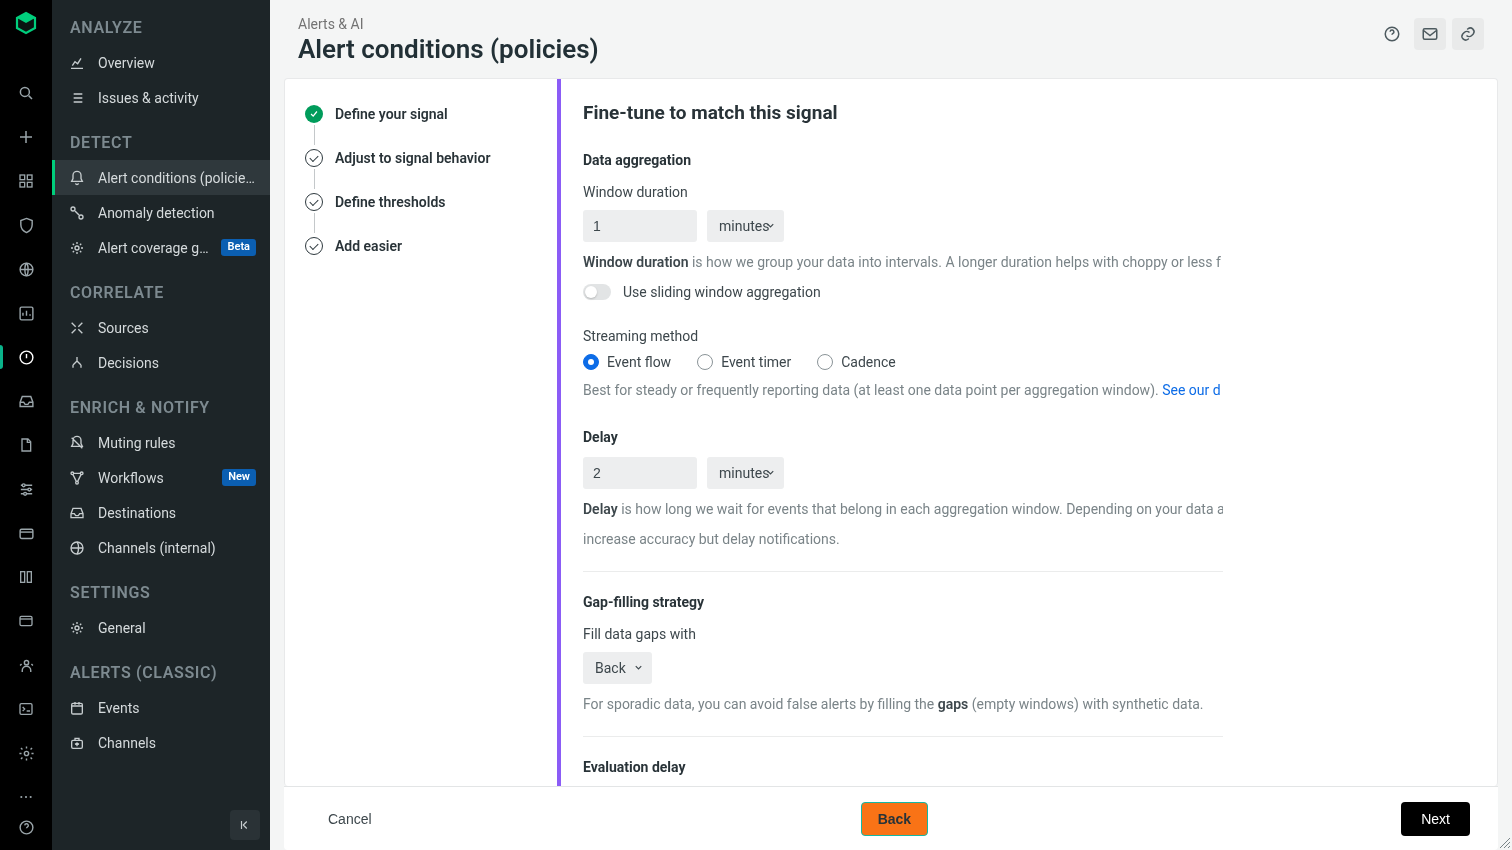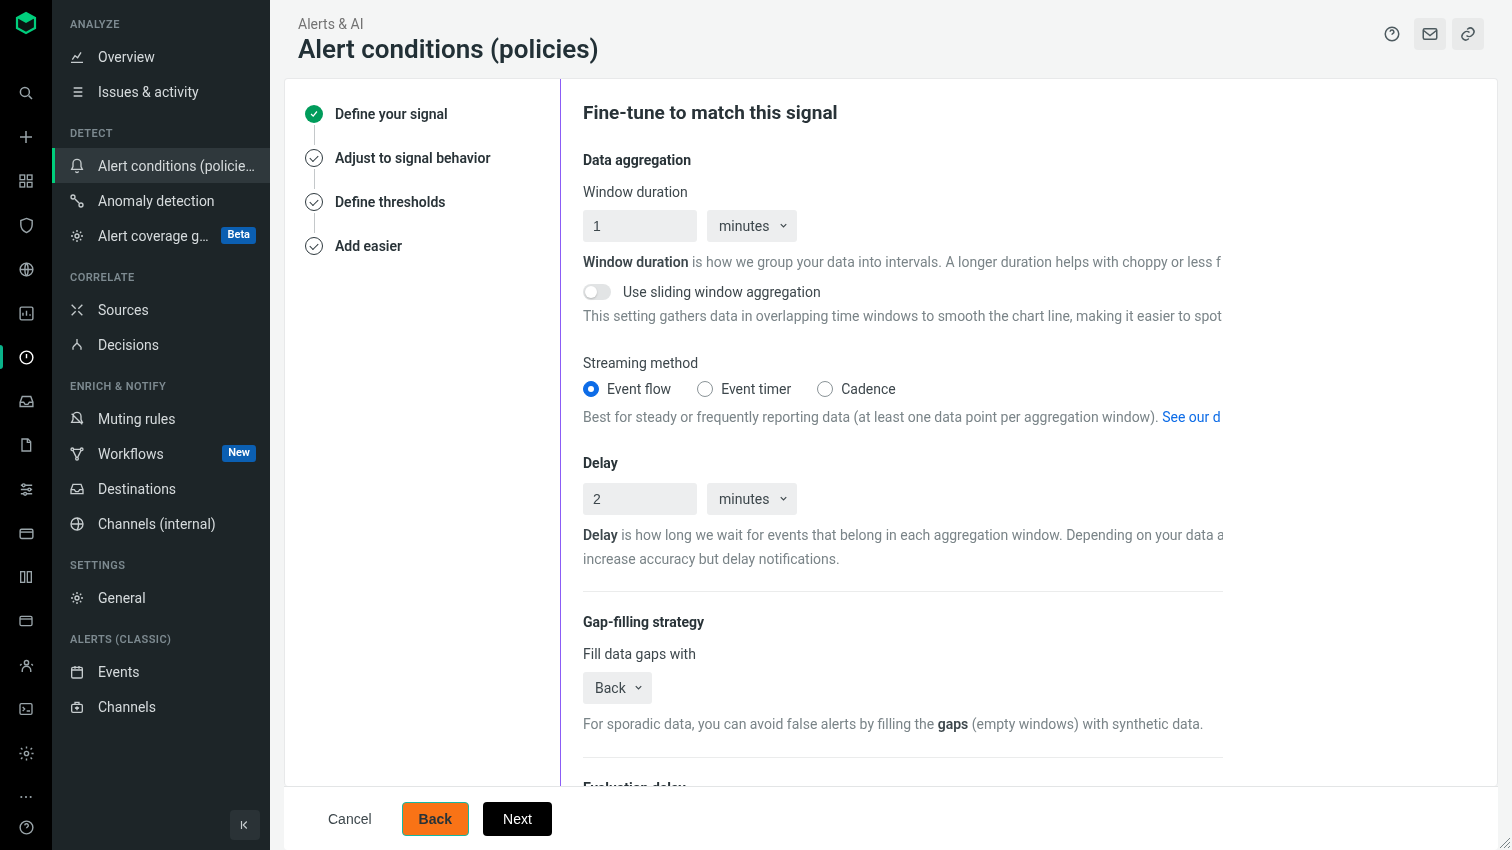--- a/index.html
+++ b/index.html
@@ -11,81 +11,81 @@
   .rail-top, .rail-mid, .rail-bottom { display: flex; flex-direction: column; align-items: center; width: 100%; }
   .rail-top { gap: 14px; }
   .rail-mid { margin-top: auto; gap: 14px; padding-bottom: 14px; }
   .rail-item { width: 36px; height: 30px; display: flex; align-items: center; justify-content: center; color: #9aa5aa; cursor: pointer; border-radius: 4px; position: relative; }
   .rail-item.active::before { content:""; position:absolute; left:-8px; top:3px; bottom:3px; width:3px; background:#0ab38a; border-radius:0 3px 3px 0;}
   .rail-logo svg { width: 24px; height: 24px; }
 
   
   .sidenav { width: 218px; background: #1d2528; color: #c6ccce; position: relative; display:flex; flex-direction:column; font-size: 14px; }
   .sidenav-scroll { overflow-y: auto; padding-bottom: 40px; }
-  .nav-section-label { padding: 18px 18px 8px; font-size: 11px; font-weight: 600; letter-spacing: .04em; color: #7d8a90; text-transform: uppercase; }
+  .nav-section-label { padding: 18px 18px 8px; font-size: 16px; font-weight: 600; letter-spacing: .04em; color: #7d8a90; text-transform: uppercase; }
   .nav-item { display:flex; align-items:center; gap:12px; padding: 8px 14px 8px 16px; cursor:pointer; color:#d5dadc; position:relative; height: 35px; }
   .nav-item.active { background:#2f383c; }
   .nav-item.active::before { content:""; position:absolute; left:0; top:0; bottom:0; width:3px; background:#00ce7c; }
   .nav-item .ico { width:18px; height:18px; display:flex; align-items:center; justify-content:center; color:#c6ccce; flex-shrink:0; }
   .nav-item .lbl { white-space: nowrap; overflow:hidden; text-overflow: ellipsis; flex:1; }
   .badge { font-size:11px; padding:1px 6px 2px; border-radius:3px; font-weight:600; line-height:14px; }
   .badge-new { background:#0b5fb2; color:#fff; }
   .badge-beta { background:#0b5fb2; color:#fff; }
   .sidenav-collapse { position:absolute; bottom:10px; right:10px; width:30px; height:30px; border-radius:4px; background:#2a3236; display:flex; align-items:center; justify-content:center; color:#c6ccce; cursor:pointer; }
 
   
   .main { flex:1; display:flex; flex-direction:column; background:#f4f5f5; min-width:0; }
   .page-header { padding: 16px 28px 14px; display:flex; align-items:flex-start; justify-content:space-between; }
   .breadcrumb { font-size:14px; color:#737373; font-weight:400; cursor:pointer; }
   .page-title { font-size:26px; font-weight:600; margin-top:2px; color:#223036; }
   .header-actions { display:flex; gap:6px; margin-top:2px; }
   .hdr-btn { width:32px; height:32px; display:flex; align-items:center; justify-content:center; border-radius:4px; cursor:pointer; color:#4d5a5f; }
   .hdr-btn.filled { background:#e9eaea; }
 
   .content-card { margin: 0 14px; background:#fff; border-radius:4px; display:flex; flex:1; min-height:0; border:1px solid #e8e9ea; border-bottom:none; }
-  .steps-col { width:276px; padding: 22px 20px; border-right:1px solid #8b5cf6; }
+  .steps-col { width:276px; padding: 22px 20px; border-right:4px solid #8b5cf6; }
   .step { display:flex; align-items:center; gap:12px; position:relative; padding:4px 0; }
   .step + .step { margin-top: 18px; }
   .step-ico { width:18px; height:18px; border-radius:50%; display:flex; align-items:center; justify-content:center; flex-shrink:0; }
   .step-done { background:#009c5b; color:#fff; }
   .step-pending { border:1.5px solid #2f3a3f; }
   .step-pending::after { content:""; width:7px; height:4px; border-left:1.5px solid #2f3a3f; border-bottom:1.5px solid #2f3a3f; transform: rotate(-45deg); margin-top:-2px; }
   .step-done svg { width:10px; height:10px; }
   .step-lbl { font-size:14px; font-weight:600; color:#293338; }
   .step-connector { position:absolute; left:8.5px; top:24px; width:1px; height:20px; background:#c4c8ca; }
 
   .form-col { flex:1; padding: 22px 0 22px 22px; overflow:hidden; min-width:0; }
   .form-inner { max-width: 640px; }
   .form-title { font-size:19px; font-weight:700; margin-bottom: 28px; }
   .section-h { font-size:14px; font-weight:700; margin-bottom: 16px; }
   .field-label { font-size:14px; color:#3d474c; margin-bottom:10px; }
   .row { display:flex; gap:10px; align-items:center; }
   .num-input { width:114px; height:32px; background:#edeeef; border:none; border-radius:3px; padding:0 10px; font-size:14px; color:#3d474c; }
-  .select { height:32px; background:#edeeef; border-radius:3px; padding:0 28px 0 12px; font-size:14px; color:#3d474c; display:flex; align-items:center; position:relative; cursor:pointer; }
+  .select { height:32px; background:#edeeef; border-radius:3px; padding:0 15px 0 12px; font-size:14px; color:#3d474c; display:flex; align-items:center; position:relative; cursor:pointer; }
   .select .chev { position:absolute; right:8px; top:50%; transform:translateY(-50%); }
   .help { font-size:14px; color:#7a8488; margin-top:10px; line-height:1.45; white-space:nowrap; overflow:hidden; }
   .help b { color:#3d474c; font-weight:600; }
   .link { color:#0d6ce7; cursor:pointer; }
 
   .toggle-row { display:flex; align-items:center; gap:12px; margin-top:12px; }
   .toggle { width:28px; height:16px; border-radius:10px; background:#e2e4e5; position:relative; cursor:pointer; }
   .toggle::after { content:""; position:absolute; width:12px; height:12px; border-radius:50%; background:#fff; top:2px; left:2px; box-shadow:0 1px 2px rgba(0,0,0,.2); }
   .toggle-label { font-size:14px; color:#3d474c; }
 
   .block { margin-top: 28px; }
   .radio-row { display:flex; gap:26px; align-items:center; margin-top:4px; }
   .radio { display:flex; align-items:center; gap:8px; cursor:pointer; font-size:14px; color:#3d474c; }
   .radio-dot { width:16px; height:16px; border-radius:50%; border:1.5px solid #8b9498; display:flex; align-items:center; justify-content:center; }
   .radio.sel .radio-dot { border-color:#0d6ce7; background:#0d6ce7; }
   .radio.sel .radio-dot::after { content:""; width:6px; height:6px; border-radius:50%; background:#fff; }
 
   .divider { height:1px; background:#ebecec; margin:22px 0; }
 
   
-  .footer { height:64px; background:#fff; border-top:1px solid #e3e5e6; display:flex; align-items:center; justify-content:flex-start; gap:14px; padding:0 28px; margin:0 14px; border-radius:0 0 4px 4px; }
+  .footer { height:64px; background:#fff; border-top:1px solid #e3e5e6; display:flex; align-items:center; justify-content:space-between; gap:14px; padding:0 28px; margin:0 14px; border-radius:0 0 4px 4px; }
   .btn { height:34px; padding:0 16px; border-radius:4px; font-size:14px; cursor:pointer; display:flex; align-items:center; }
   .btn-text { background:none; border:none; color:#3d474c; }
   .btn-outline { background:#f97316; border:1px solid #14b8a6; color:#293338; font-weight:700; }
   .btn-primary { background:#000; color:#fff; border:none; font-weight:500; padding:12px 20px; }
 
   .resize-grip { position:fixed; right:2px; bottom:2px; width:12px; height:12px; }
 
   svg { overflow:visible; }
 </style>
 </head>
@@ -436,21 +436,20 @@
                     <path d="M6 9l6 6 6-6"></path>
                   </svg></span>
               </div>
           </div>
           <div class="help"><b>Window duration</b><span> is how we group your data into intervals. A longer duration helps with choppy or less f</span></div>
 
           <div class="toggle-row">
             <div class="toggle"></div>
             <div class="toggle-label">Use sliding window aggregation</div>
           </div>
-          <div class="help" style="margin-top:6px">This setting gathers data in overlapping time windows to smooth the chart line, making it easier to spot</div>
 
           <div class="block">
             <div class="field-label">Streaming method</div>
             <div class="radio-row">
               <label class="radio sel">
                   <span class="radio-dot"></span>
                   <span>Event flow</span>
                 </label>
               <label class="radio">
                   <span class="radio-dot"></span>
@@ -469,21 +468,21 @@
             <div class="row">
               <input class="num-input" value="2" style="">
               <div class="select">
                   <span>minutes</span>
                   <span class="chev"><svg width="11" height="11" viewBox="0 0 24 24" fill="none" stroke="currentColor" stroke-width="2.5">
                       <path d="M6 9l6 6 6-6"></path>
                     </svg></span>
                 </div>
             </div>
             <div class="help"><b>Delay</b><span> is how long we wait for events that belong in each aggregation window. Depending on your data a</span></div>
-            <div class="help" style="margin-top:4px">increase accuracy but delay notifications.</div>
+            <div class="help" style="margin-top:10px">increase accuracy but delay notifications.</div>
           </div>
 
           <div class="divider"></div>
 
           <div class="section-h">Gap-filling strategy</div>
           <div class="field-label">Fill data gaps with</div>
           <div class="row">
             <div class="select" style="padding-right:26px">
                 <span>Back</span>
                 <span class="chev"><svg width="11" height="11" viewBox="0 0 24 24" fill="none" stroke="currentColor" stroke-width="2.5">

